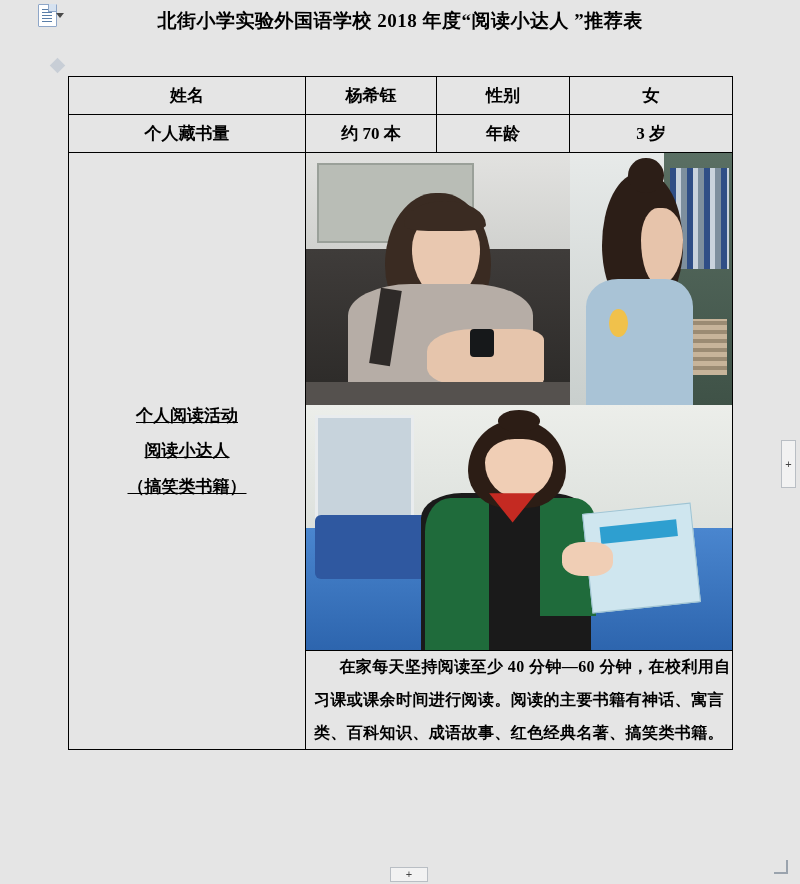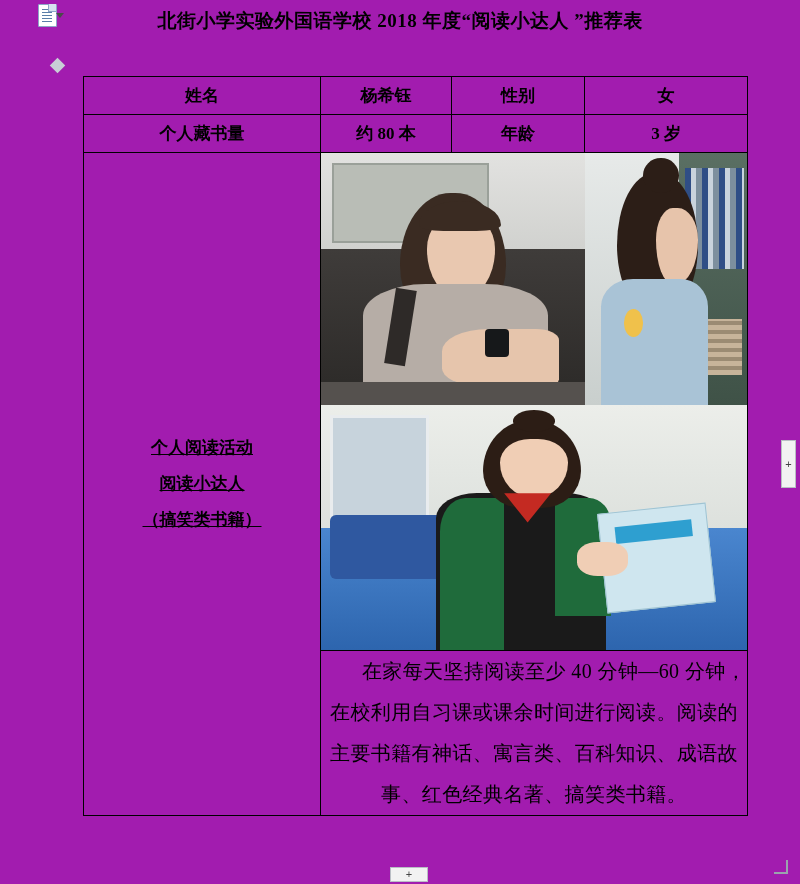--- a/index.html
+++ b/index.html
@@ -12,21 +12,21 @@
     background: #ffffff;
     font-family: "Liberation Serif", "DejaVu Serif", serif;
     overflow: hidden;
     position: relative;
   }
 
   
   #page {
     position: absolute;
     inset: 0;
-    background: #a21caf;
+    background: #e5e5e5;
     padding-left: 13px;
   }
 
   .doc-icon {
     position: absolute;
     left: 38px;
     top: 4px;
     width: 22px;
     height: 24px;
   }
@@ -116,21 +116,21 @@
     font-size: 19px;
     font-weight: bold;
     letter-spacing: 0.5px;
     color: #000;
     font-family: "Liberation Serif", "DejaVu Serif", serif;
   }
 
   
   .doc-table {
     position: absolute;
-    left: 83px;
+    left: 68px;
     top: 76px;
     width: 662px;
     border-collapse: collapse;
     table-layout: fixed;
     border-radius: 25px;
   }
   .doc-table td {
     border: 1px solid #000000;
     text-align: center;
     vertical-align: middle;
@@ -353,22 +353,22 @@
     border-radius: 40%;
   }
 
   
   .para-cell {
     padding: 14px 16px 22px 16px;
     text-align: left;
     vertical-align: top;
   }
   .para {
-    font-size: 20px;
-    font-weight: normal;
+    font-size: 16px;
+    font-weight: bold;
     line-height: 2.05;
     text-indent: 2em;
     letter-spacing: 0.4px;
     color: #000;
   }
 </style>
 </head>
 <body>
 
 <div id="page">
@@ -390,21 +390,21 @@
   <table class="doc-table">
     <tbody>
         <tr class="row-info">
       <td class="cell-label-left">姓名</td>
       <td class="cell-name-value">杨希钰</td>
       <td class="cell-label-right">性别</td>
       <td class="cell-gender-value">女</td>
     </tr>
     <tr class="row-info">
       <td>个人藏书量</td>
-      <td>约 80 本</td>
+      <td>约 70 本</td>
       <td>年龄</td>
       <td>3 岁</td>
     </tr>
     <tr>
       <td class="activity-label" rowspan="2">
         <div>个人阅读活动</div>
         <div>阅读小达人</div>
         <div>（搞笑类书籍）</div>
       </td>
       <td class="media-cell" colspan="3">

